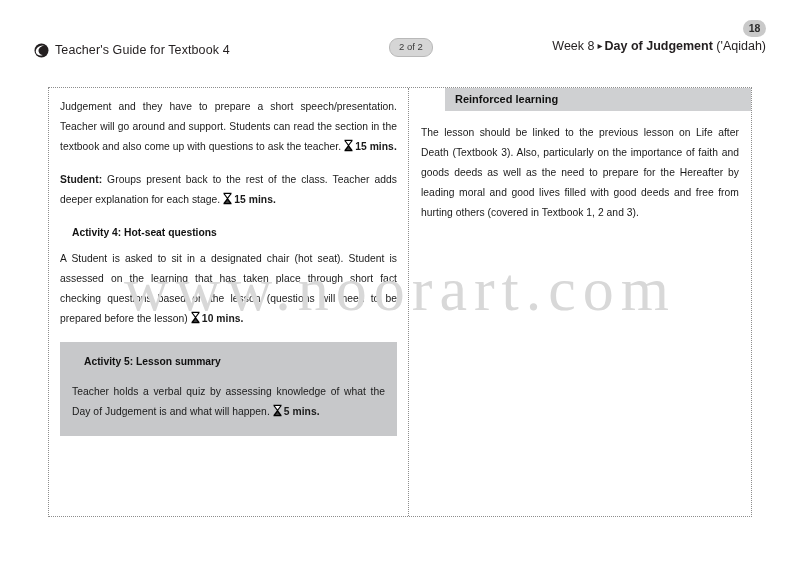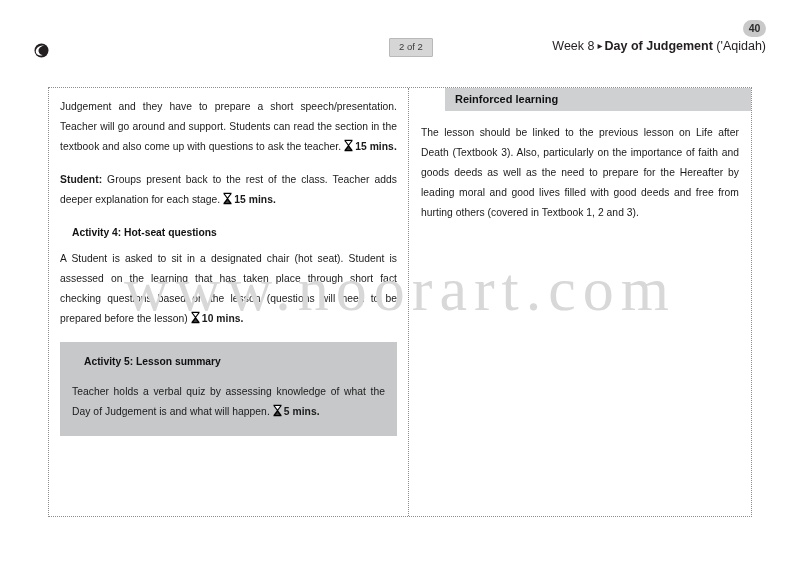--- a/index.html
+++ b/index.html
@@ -73,21 +73,21 @@
   }
 
   #page-pill {
     position: absolute;
     left: 389px;
     top: 0px;
     min-width: 42px;
     padding: 2px 9px 3px;
     background: #d6d6d6;
     border: 1px solid #b9b9b9;
-    border-radius: 1px;
+    border-radius: 9px;
     font-size: 9.5px;
     color: #3a3a3a;
     text-align: center;
     box-sizing: border-box;
     line-height: 12px;
   }
 
   #page-number-badge {
     position: absolute;
     right: 34px;
@@ -216,25 +216,26 @@
 
   <div id="header">
 
     <div id="brand">
       <span id="brand-logo">
         <svg width="15" height="15" viewBox="0 0 15 15">
           <circle cx="7.5" cy="7.5" r="7" fill="#231f20"></circle>
           <path d="M10.6 2.6 C6.6 3.3 4.2 5.6 4.6 8.4 C4.9 10.4 6.6 11.7 8.8 11.9 C6.1 13.2 3.2 12.3 2.1 10.0 C1.1 7.7 2.3 4.9 5.0 3.4 C6.7 2.5 9.0 2.2 10.6 2.6 Z" fill="#ffffff"></path>
         </svg>
       </span>
+      <span id="brand-title">Teacher's Guide for Textbook 4</span>
     </div>
 
     <div id="page-pill">2 of 2</div>
 
-    <div id="page-number-badge">40</div>
+    <div id="page-number-badge">18</div>
 
     <div id="breadcrumb">
       <span class="bc-week">Week 8</span><span class="bc-sep">▸</span><span class="bc-topic">Day of Judgement</span> <span class="bc-subject">('Aqidah)</span>
     </div>
   </div>
 
   <div id="content-table">
 
     <div class="col" id="col-left">
 

